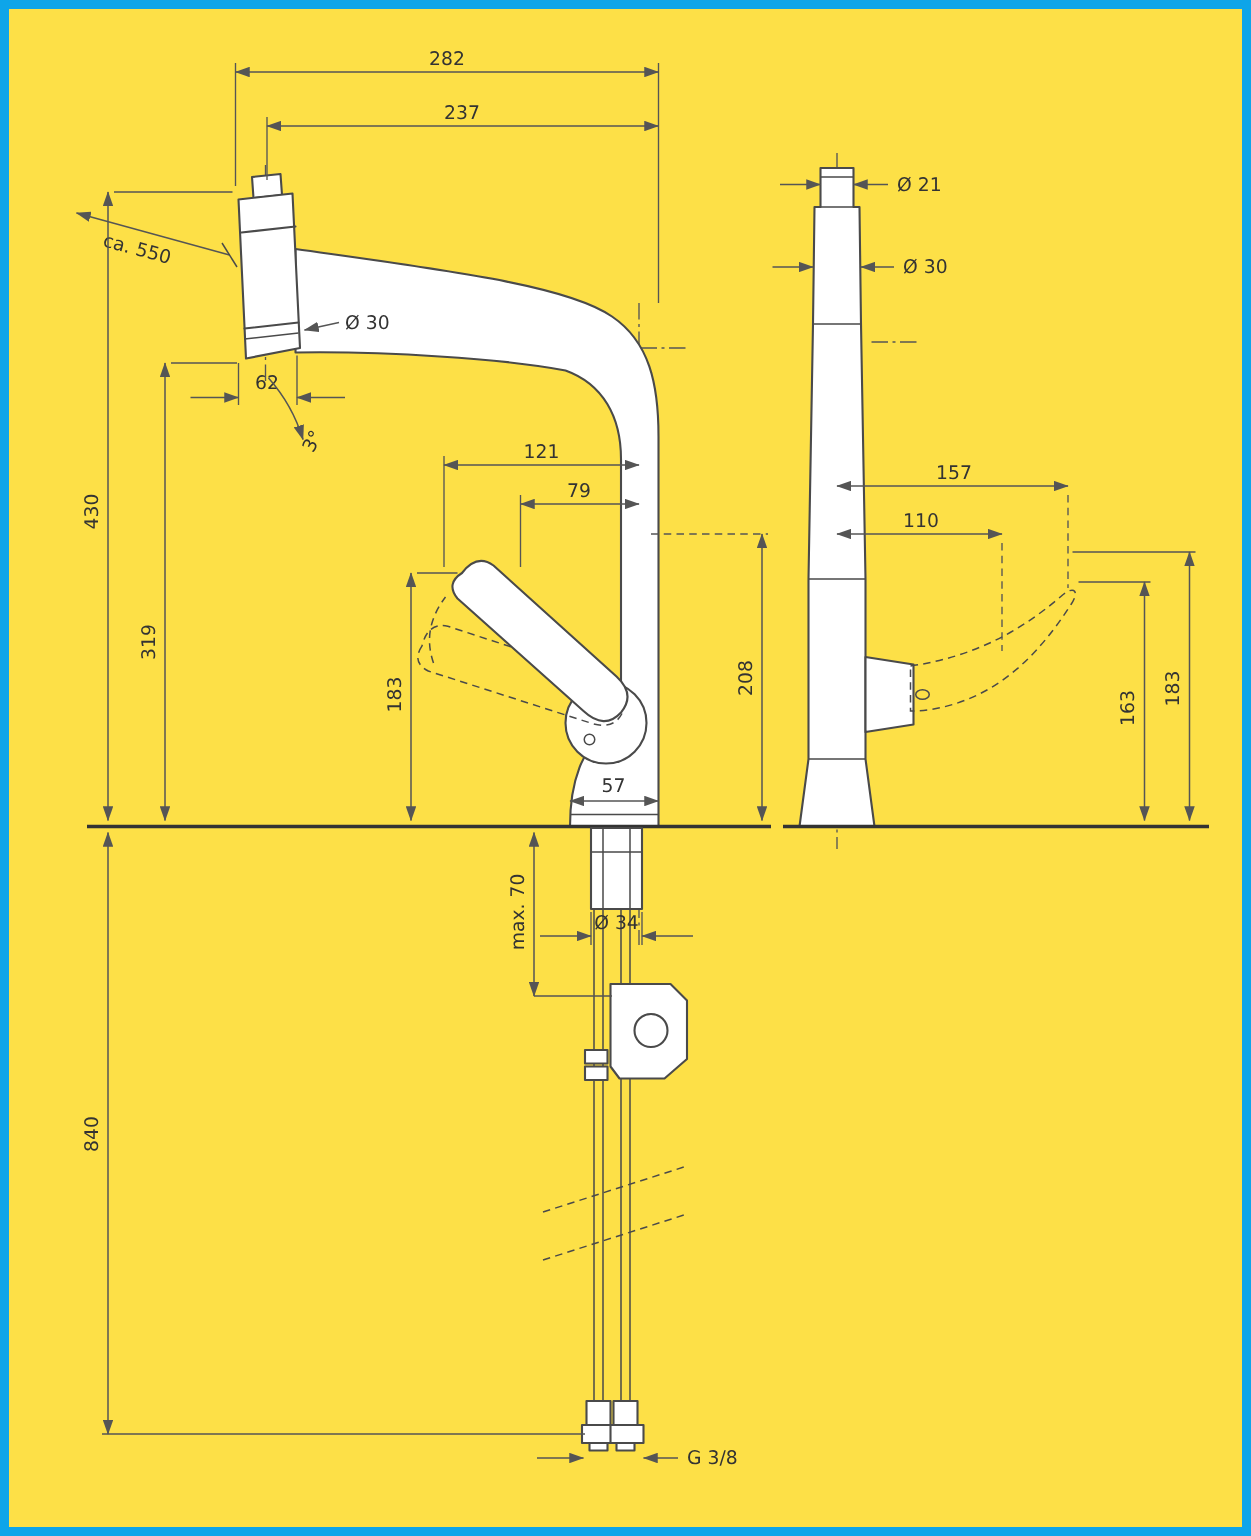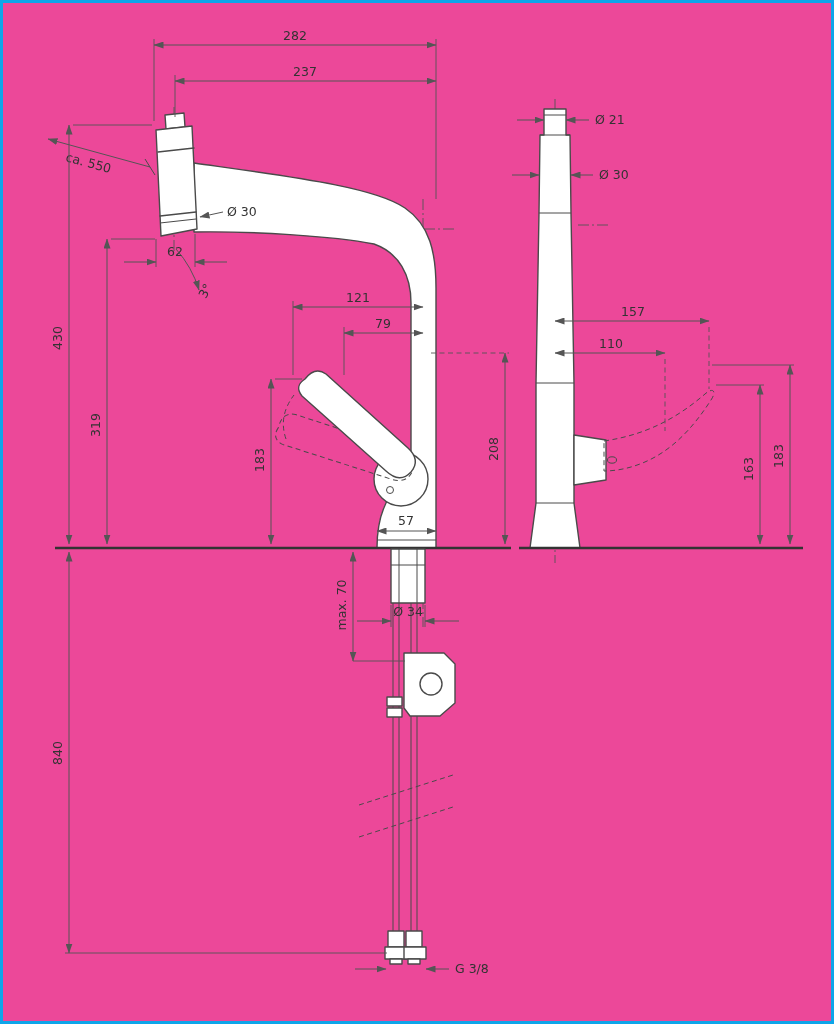--- a/index.html
+++ b/index.html
@@ -1,20 +1,20 @@
 <!DOCTYPE html>
 <html><head>
 <meta charset="utf-8">
 <style>
   html,body{margin:0;padding:0;background:#e9e9e9;}
   .canvas{
     position:relative;
     width:834px;height:1024px;
-    background:#ec4899;
-    border:3px solid #0ea5e9;
+    background:#fde047;
+    border:6px solid #0ea5e9;
     box-sizing:border-box;
     margin:0 auto;
     font-family:"DejaVu Sans", sans-serif;
   }
   svg{display:block;}
   
   .ol{fill:#ffffff;stroke:#4a4a4a;stroke-width:1.4;stroke-linejoin:round;}
   .ln{fill:none;stroke:#4a4a4a;stroke-width:1.4;stroke-linecap:round;}
   .thin{fill:none;stroke:#4a4a4a;stroke-width:1;}
   .dash{stroke-dasharray:5 3.5;}

